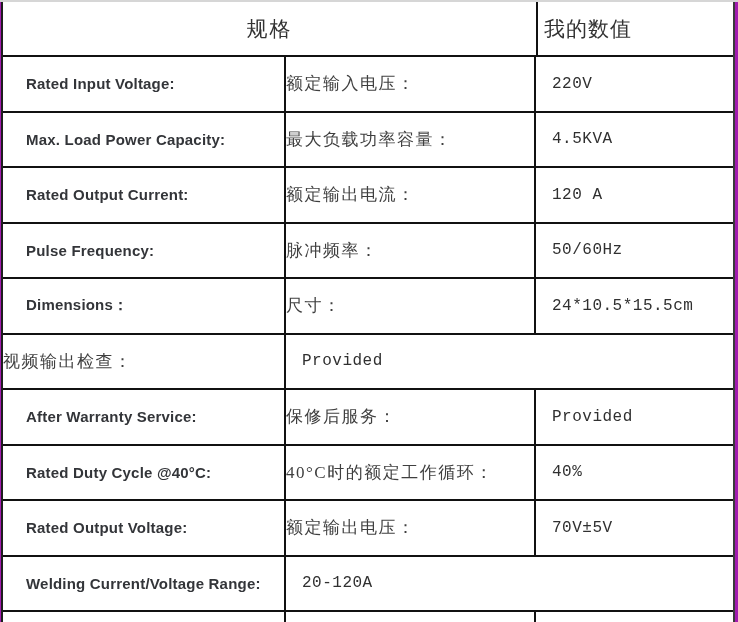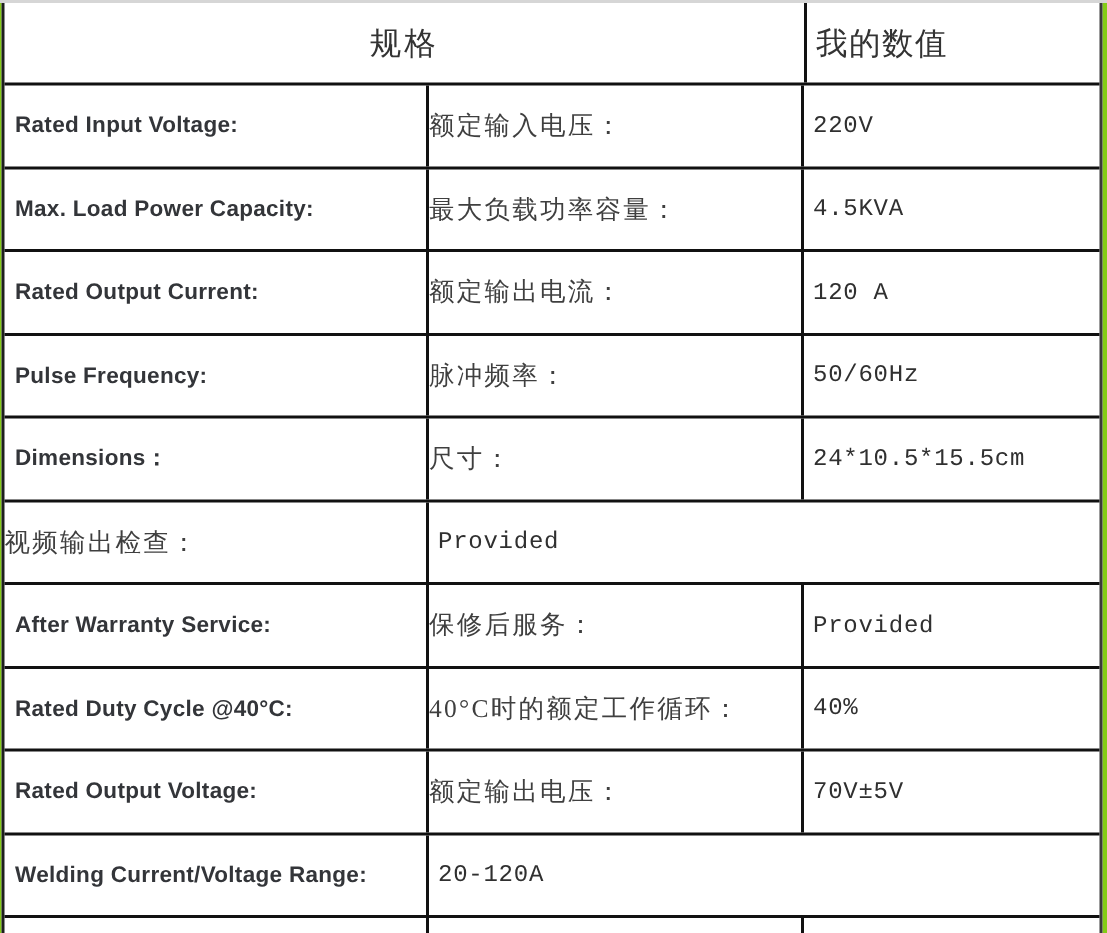--- a/index.html
+++ b/index.html
@@ -4,21 +4,21 @@
 <style>
   html, body {
     margin: 0;
     padding: 0;
     background: #ffffff;
   }
   .page {
     position: relative;
     width: 738px;
     height: 622px;
-    background: #84cc16;
+    background: #a21caf;
     overflow: hidden;
   }
   .top-strip {
     position: absolute;
     top: 0; left: 0;
     width: 738px;
     height: 2px;
     background: #d6d6d6;
   }
   .spec-table {
@@ -69,28 +69,28 @@
     box-sizing: border-box;
     border-bottom: 2px solid #111111;
   }
   .stub-row {
     display: grid;
     grid-template-columns: 283px 250px 1fr;
     height: 10px;
   }
   .c1 {
     border-right: 2px solid #111111;
-    padding-left: 7px;
+    padding-left: 23px;
   }
   .c2 {
     border-right: 2px solid #111111;
     padding-left: 0;
   }
   .c3 {
-    padding-left: 6px;
+    padding-left: 16px;
   }
   .en {
     font-family: "Liberation Sans", sans-serif;
     font-weight: 700;
     font-size: 15px;
     color: #333539;
     letter-spacing: 0.2px;
   }
   .zh {
     font-family: "Liberation Serif", serif;

